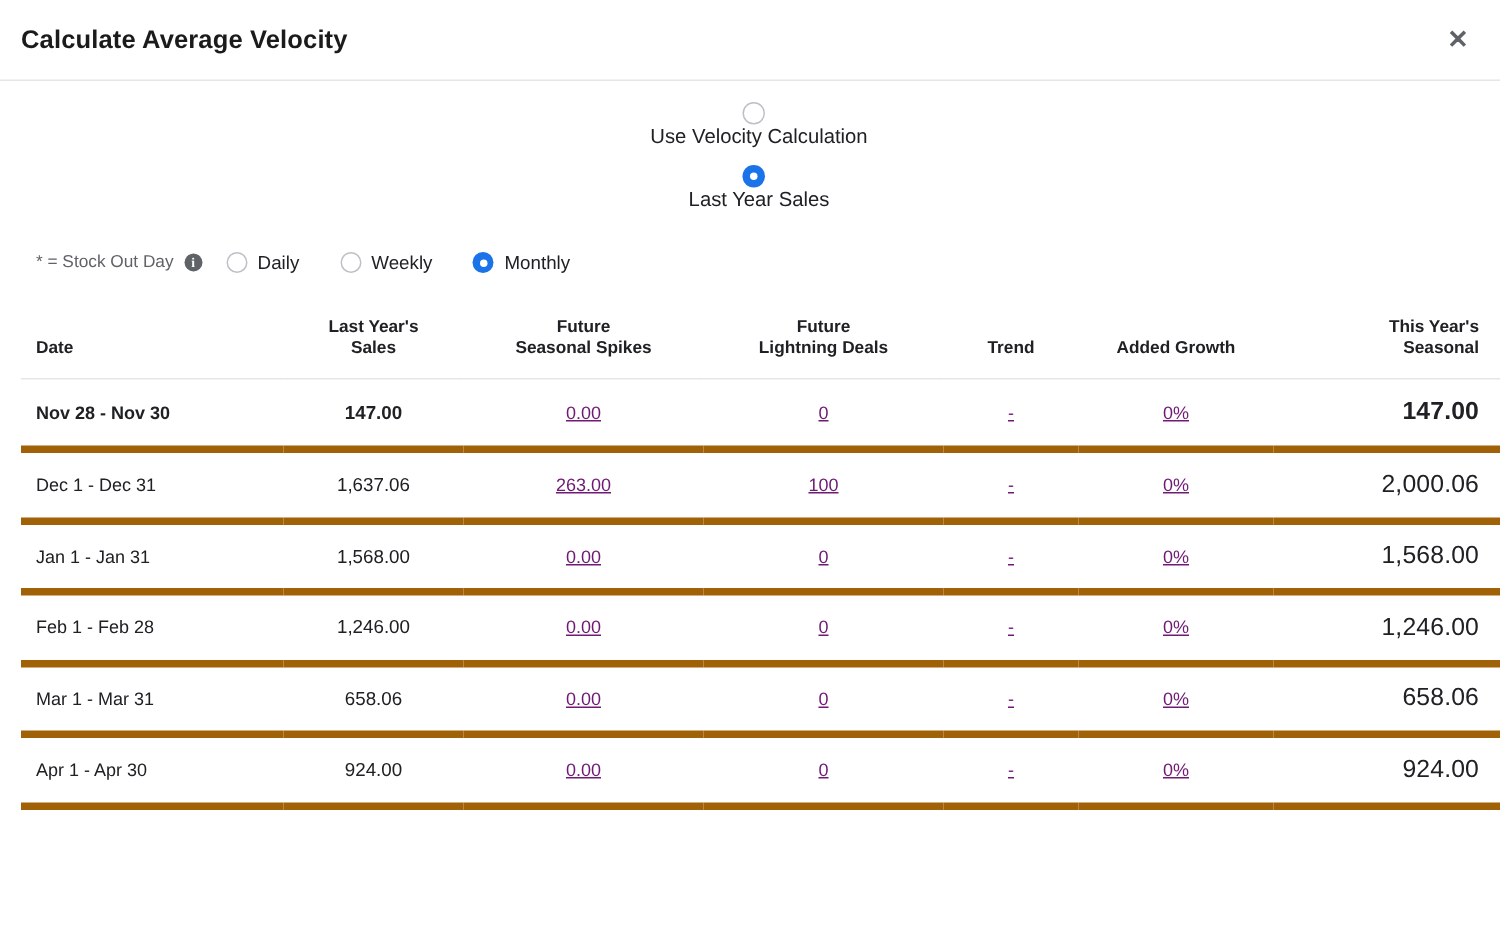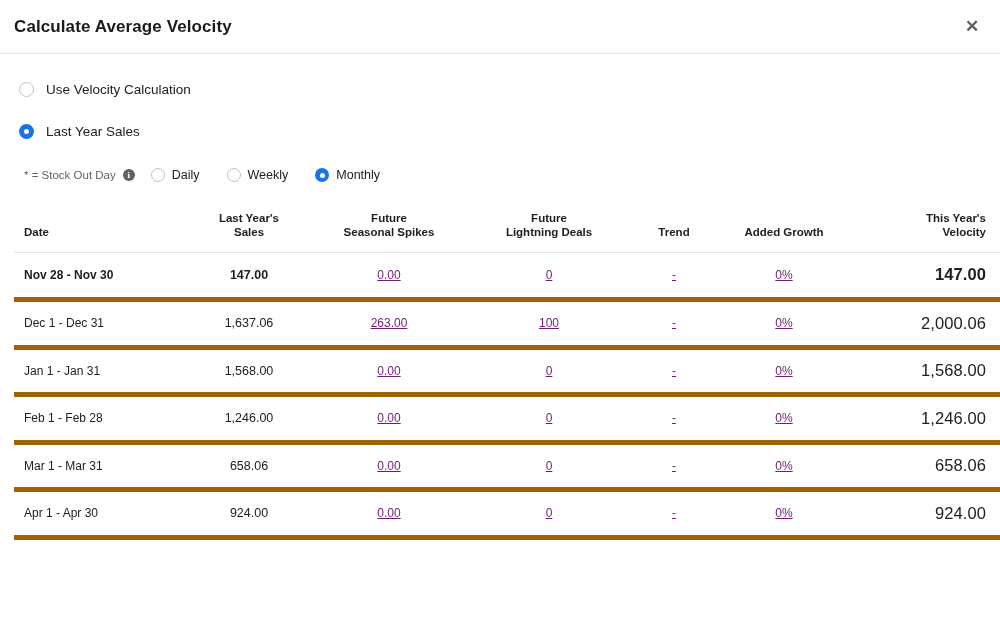--- a/index.html
+++ b/index.html
@@ -63,20 +63,21 @@
     color: #1a73e8;
     text-decoration: none;
   }
 
   
   .radio-list { margin-top: 14px; }
   .radio-row {
     display: flex; align-items: center;
     height: 42px;
     cursor: pointer;
+    flex-direction: column;
   }
   .radio {
     width: 15px; height: 15px;
     border-radius: 50%;
     border: 1.6px solid #bdc1c6;
     background: #fff;
     flex: 0 0 15px;
     margin-left: 5px;
     position: relative;
   }
@@ -258,21 +259,21 @@
             <div>Lightning Deals</div>
           </th>
           <th class="w-trend">
             <div>Trend</div>
           </th>
           <th class="w-growth">
             <div>Added Growth</div>
           </th>
           <th class="col-velocity w-vel">
             <div>This Year's</div>
-            <div>Velocity</div>
+            <div>Seasonal</div>
           </th>
         </tr>
       </thead>
       <tbody>
           <tr class="row row-bold">
             <td class="col-date w-date">Nov 28 - Nov 30</td>
             <td class="w-lys">147.00</td>
             <td class="muted w-seas">0.00</td>
             <td class="muted w-light">0</td>
             <td class="muted w-trend">-</td>

